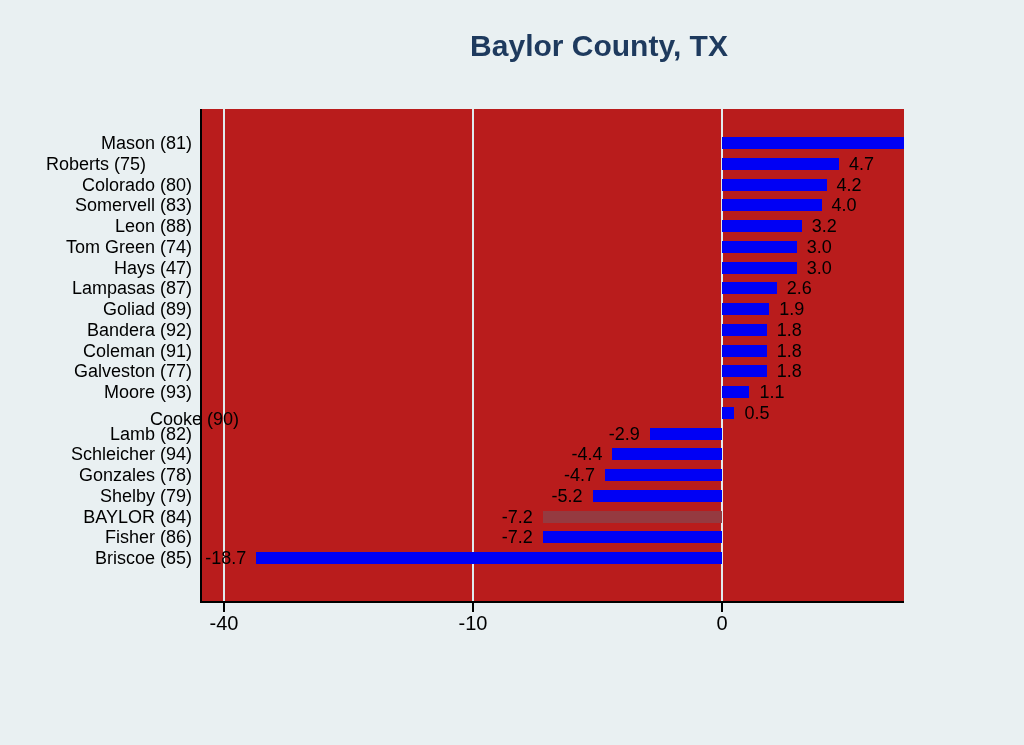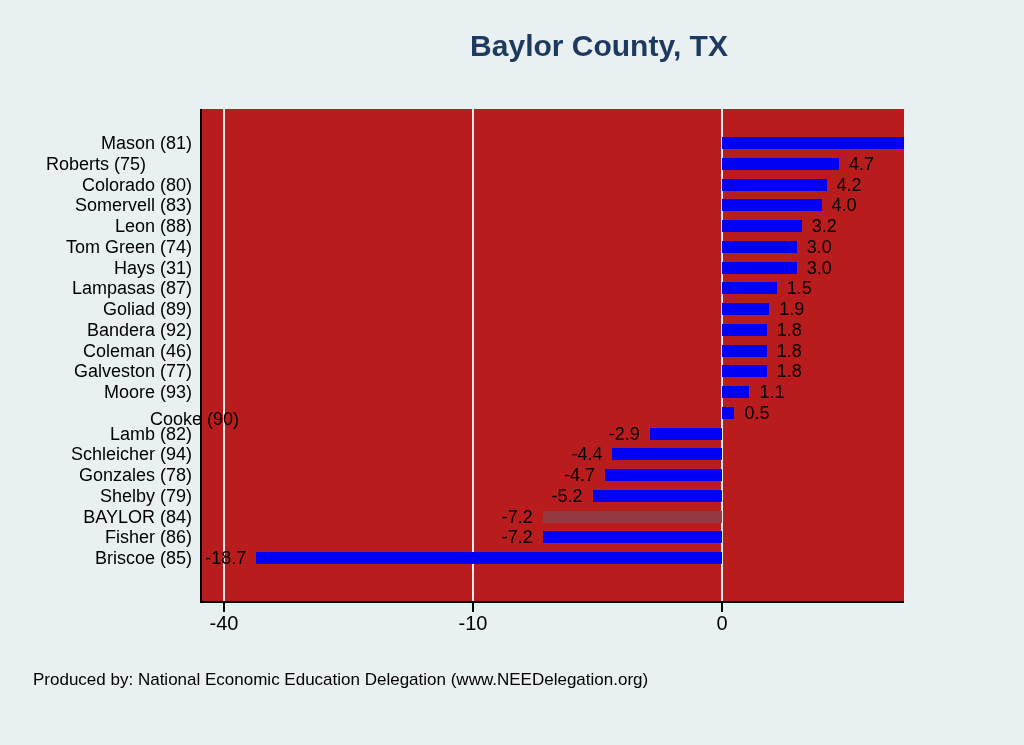--- a/index.html
+++ b/index.html
@@ -129,21 +129,21 @@
       <div class="value-label" style="top: 65.5px; left: 634.58px; text-align: left;">4.2</div>
       <div class="bar" style="top: 90.25px; width: 99.6px; left: 520px; background: rgb(0, 0, 245);"></div>
       <div class="value-label" style="top: 86.25px; left: 629.6px; text-align: left;">4.0</div>
       <div class="bar" style="top: 111px; width: 79.68px; left: 520px; background: rgb(0, 0, 245);"></div>
       <div class="value-label" style="top: 107px; left: 609.68px; text-align: left;">3.2</div>
       <div class="bar" style="top: 131.75px; width: 74.7px; left: 520px; background: rgb(0, 0, 245);"></div>
       <div class="value-label" style="top: 127.75px; left: 604.7px; text-align: left;">3.0</div>
       <div class="bar" style="top: 152.5px; width: 74.7px; left: 520px; background: rgb(0, 0, 245);"></div>
       <div class="value-label" style="top: 148.5px; left: 604.7px; text-align: left;">3.0</div>
       <div class="bar" style="top: 173.25px; width: 54.78px; left: 520px; background: rgb(0, 0, 245);"></div>
-      <div class="value-label" style="top: 169.25px; left: 584.78px; text-align: left;">1.5</div>
+      <div class="value-label" style="top: 169.25px; left: 584.78px; text-align: left;">2.6</div>
       <div class="bar" style="top: 194px; width: 47.31px; left: 520px; background: rgb(0, 0, 245);"></div>
       <div class="value-label" style="top: 190px; left: 577.31px; text-align: left;">1.9</div>
       <div class="bar" style="top: 214.75px; width: 44.82px; left: 520px; background: rgb(0, 0, 245);"></div>
       <div class="value-label" style="top: 210.75px; left: 574.82px; text-align: left;">1.8</div>
       <div class="bar" style="top: 235.5px; width: 44.82px; left: 520px; background: rgb(0, 0, 245);"></div>
       <div class="value-label" style="top: 231.5px; left: 574.82px; text-align: left;">1.8</div>
       <div class="bar" style="top: 256.25px; width: 44.82px; left: 520px; background: rgb(0, 0, 245);"></div>
       <div class="value-label" style="top: 252.25px; left: 574.82px; text-align: left;">1.8</div>
       <div class="bar" style="top: 277px; width: 27.39px; left: 520px; background: rgb(0, 0, 245);"></div>
       <div class="value-label" style="top: 273px; left: 557.39px; text-align: left;">1.1</div>
@@ -164,25 +164,25 @@
       <div class="bar" style="top: 443px; width: 465.63px; left: 54.37px; background: rgb(0, 0, 245);"></div>
       <div class="value-label" style="top: 439px; left: -25.63px; width: 70px; text-align: right;">-18.7</div>
     </div>
   <div id="y-labels">
       <div class="y-label" style="top: 133px;">Mason (81)</div>
       <div class="y-label" style="top: 153.75px; text-align: center;">Roberts (75)</div>
       <div class="y-label" style="top: 174.5px;">Colorado (80)</div>
       <div class="y-label" style="top: 195.25px;">Somervell (83)</div>
       <div class="y-label" style="top: 216px;">Leon (88)</div>
       <div class="y-label" style="top: 236.75px;">Tom Green (74)</div>
-      <div class="y-label" style="top: 257.5px;">Hays (31)</div>
+      <div class="y-label" style="top: 257.5px;">Hays (47)</div>
       <div class="y-label" style="top: 278.25px;">Lampasas (87)</div>
       <div class="y-label" style="top: 299px;">Goliad (89)</div>
       <div class="y-label" style="top: 319.75px;">Bandera (92)</div>
-      <div class="y-label" style="top: 340.5px;">Coleman (46)</div>
+      <div class="y-label" style="top: 340.5px;">Coleman (91)</div>
       <div class="y-label" style="top: 361.25px;">Galveston (77)</div>
       <div class="y-label" style="top: 382px;">Moore (93)</div>
       <div class="y-label" style="top: 409px; padding-left: 47px;">Cooke (90)</div>
       <div class="y-label" style="top: 423.5px;">Lamb (82)</div>
       <div class="y-label" style="top: 444.25px;">Schleicher (94)</div>
       <div class="y-label" style="top: 465px;">Gonzales (78)</div>
       <div class="y-label" style="top: 485.75px;">Shelby (79)</div>
       <div class="y-label" style="top: 506.5px;">BAYLOR (84)</div>
       <div class="y-label" style="top: 527.25px;">Fisher (86)</div>
       <div class="y-label" style="top: 548px;">Briscoe (85)</div>
@@ -193,15 +193,14 @@
       <div class="x-tick" style="left: 472px;"></div>
       <div class="x-tick-label" style="left: 433px;">-10</div>
       <div class="x-tick" style="left: 721px;"></div>
       <div class="x-tick-label" style="left: 682px;">0</div>
       <div class="x-tick" style="left: 970px;"></div>
       <div class="x-tick-label" style="left: 931px;">10</div>
     </div>
 
 
   <div class="footer">
-    <div>Produced by: National Economic Education Delegation (www.NEEDelegation.org)</div>
   </div>
 </div>
 
 </body></html>

